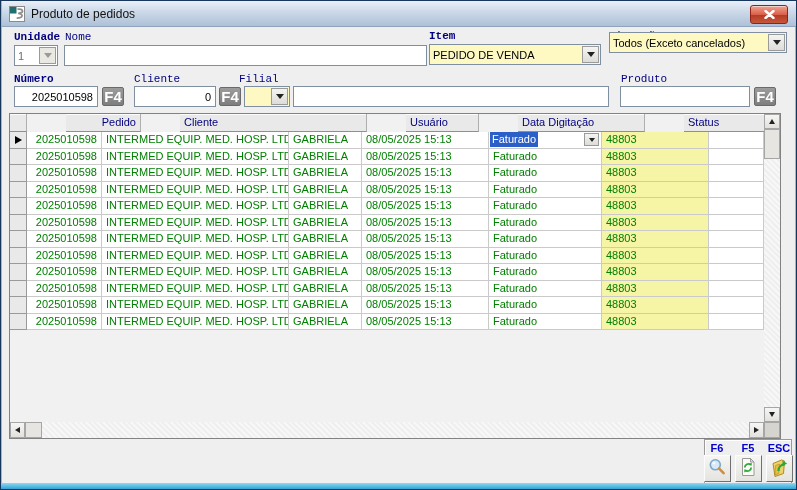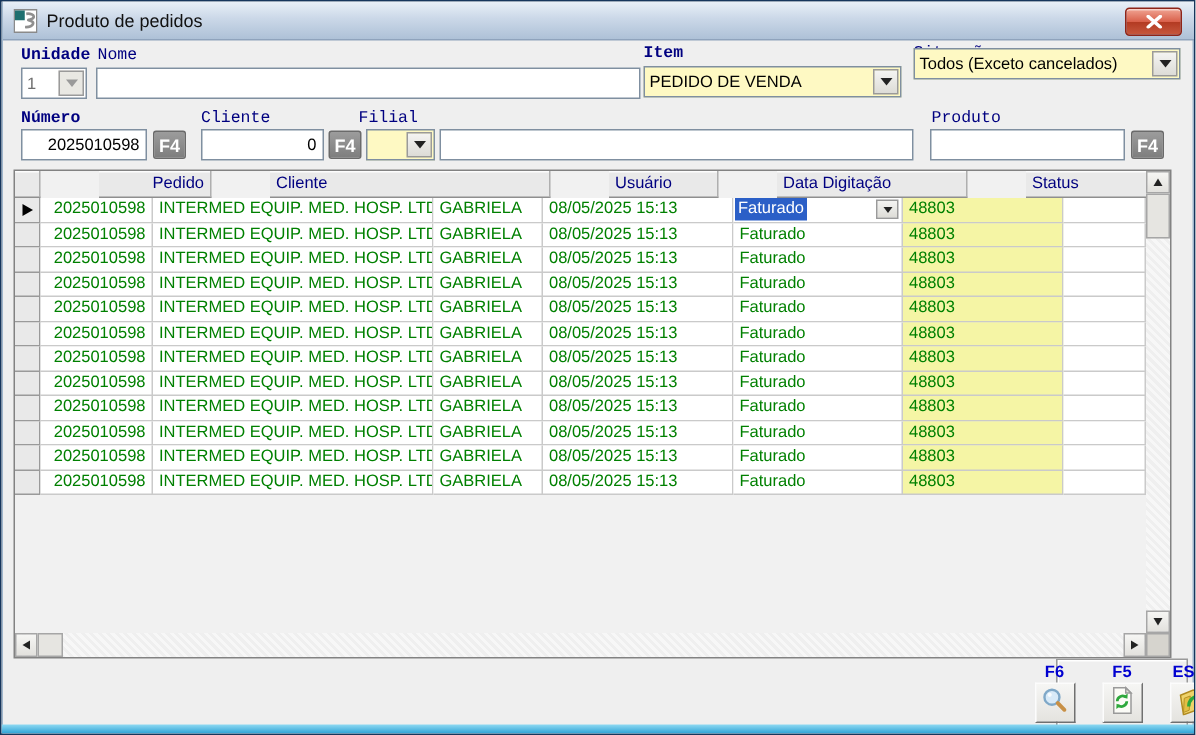--- a/index.html
+++ b/index.html
@@ -27,21 +27,21 @@
     display:flex;align-items:center;}
   .combo-value{flex:1;font-size:11px;color:#000;padding:0 3px;white-space:nowrap;overflow:hidden;}
   .combo-btn{width:17px;height:17px;margin:1px;background:linear-gradient(#F4F4F2,#DDDCD7);
     border:1px solid #9A9A9A;display:flex;align-items:center;justify-content:center;}
   .disabled{background:#FFF;}
   .disabled .combo-value{color:#6E6E6E;}
   .disabled .combo-btn{background:#E9E8E3;}
   .tri-down{width:0;height:0;border-left:4px solid transparent;border-right:4px solid transparent;border-top:5px solid #222;}
   .disabled .tri-down{border-top-color:#9A9A9A;}
   .f4-btn{position:absolute;width:22px;height:19px;background:linear-gradient(#9C9C9C,#7E7E7E);
-    border:1px solid #6A6A6A;border-radius:2px;color:#FFF;font-weight:bold;font-size:12px;
+    border:1px solid #6A6A6A;border-radius:2px;color:#FFF;font-weight:bold;font-size:15px;
     display:flex;align-items:center;justify-content:center;cursor:default;}
   
   .grid{position:absolute;left:8px;top:112px;width:772px;height:326px;border:1px solid #828282;background:#F1F1F1;}
   .grid-main{position:absolute;left:0;top:0;width:754px;height:308px;overflow:hidden;background:#F1F1F1;}
   .grid-hrow{display:flex;height:18px;gap:39px;}
   .hcell{background:#E9E9E9;border-right:1px solid #AFAFAF;border-bottom:1px solid #8F8F8F;
     box-shadow:inset 0 1px 0 #FDFDFD;color:#000080;font-size:11px;line-height:17px;
     padding:0 4px;white-space:nowrap;overflow:hidden;flex:none;}
   .hcell.hl{background:#F2F2A2;}
   .grid-row{display:flex;height:16.5px;}
@@ -67,21 +67,21 @@
   .hscroll{position:absolute;left:0;top:308px;width:754px;height:16px;
     background:repeating-linear-gradient(45deg,#F7F7F7 0 2px,#EFEFEF 2px 4px);}
   .sb-corner{position:absolute;left:754px;top:308px;width:16px;height:16px;background:#D6D4CE;border:1px solid #A6A6A6;}
   .tri-up-s{width:0;height:0;border-left:3.5px solid transparent;border-right:3.5px solid transparent;border-bottom:5px solid #222;}
   .tri-down-s{width:0;height:0;border-left:3.5px solid transparent;border-right:3.5px solid transparent;border-top:5px solid #222;}
   .tri-left-s{width:0;height:0;border-top:3.5px solid transparent;border-bottom:3.5px solid transparent;border-right:5px solid #222;}
   .tri-right-s{width:0;height:0;border-top:3.5px solid transparent;border-bottom:3.5px solid transparent;border-left:5px solid #222;}
   
   .action-panel{position:absolute;left:703px;top:438px;width:88px;height:46px;
     border:1px solid #9A9A9A;box-shadow:inset 1px 1px 0 #FFF;background:#EFEFEF;
-    display:flex;align-items:flex-end;justify-content:center;gap:18px;padding:2px;}
+    display:flex;align-items:flex-end;justify-content:center;gap:4px;padding:2px;}
   .action-col{display:flex;flex-direction:column;align-items:center;width:27px;}
   .action-label{font-size:11px;font-weight:bold;color:#0000D0;line-height:13px;}
   .action-btn{width:27px;height:27px;background:linear-gradient(#F6F6F4,#E4E3DF);
     border:1px solid;border-color:#FCFCFC #707070 #707070 #FCFCFC;
     display:flex;align-items:center;justify-content:center;cursor:default;padding:0;}
   
   .bottom-frame{position:absolute;left:0;bottom:0;width:100%;height:6px;
     background:linear-gradient(#8ED9F2,#2FA3D6);border-top:1px solid #5E satisfactoryBAC8;}
 </style>
 </head>

